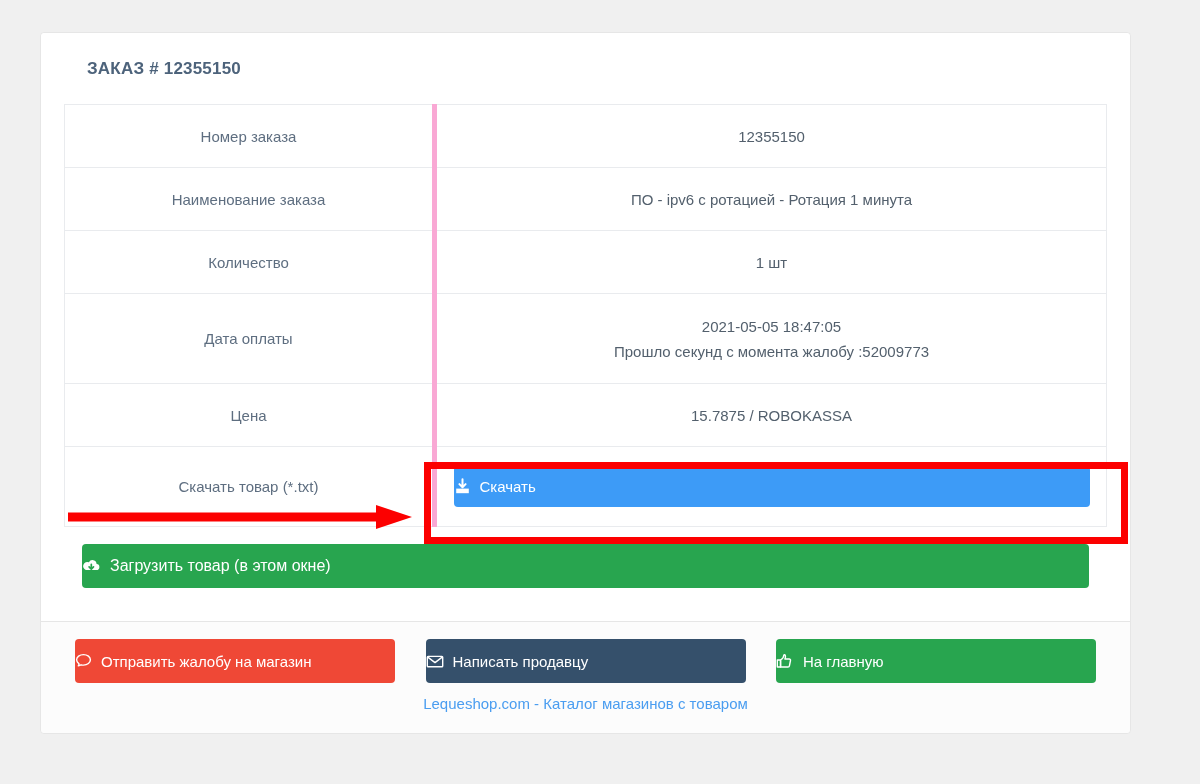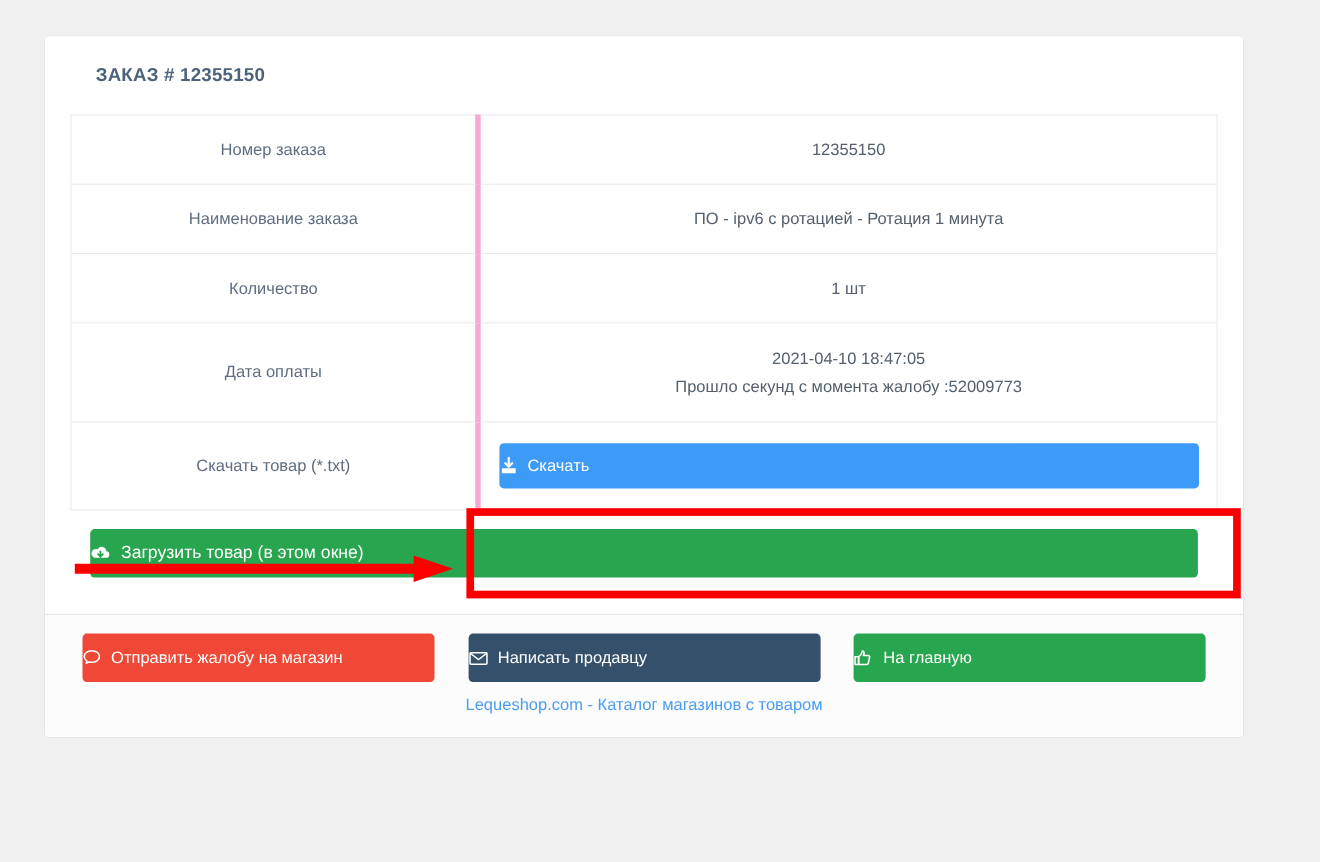--- a/index.html
+++ b/index.html
@@ -198,23 +198,27 @@
             <td class="label-cell">Наименование заказа</td>
             <td class="value-cell">ПО - ipv6 с ротацией - Ротация 1 минута</td>
           </tr>
           <tr class="row-h64">
             <td class="label-cell">Количество</td>
             <td class="value-cell">1 шт</td>
           </tr>
           <tr class="row-h90">
             <td class="label-cell">Дата оплаты</td>
             <td class="value-cell">
-              <div class="value-line">2021-04-10 18:47:05</div>
+              <div class="value-line">2021-05-05 18:47:05</div>
               <div class="value-line">Прошло секунд с момента жалобу :52009773</div>
             </td>
+          </tr>
+          <tr class="row-h64">
+            <td class="label-cell">Цена</td>
+            <td class="value-cell">15.7875 / ROBOKASSA</td>
           </tr>
           <tr class="row-h80">
             <td class="label-cell">Скачать товар (*.txt)</td>
             <td class="value-cell">
               <button class="btn btn-download">
                 <span>
                   <svg width="17" height="17" viewBox="0 0 17 17" aria-hidden="true">
                     <path d="M8.5 1.2 v6.6 M5.4 6.1 L8.5 9.2 L11.6 6.1" fill="none" stroke="#ffffff" stroke-width="2" stroke-linecap="round" stroke-linejoin="round"></path>
                     <path d="M2.2 10.6 h12.6 v4.6 h-12.6 z" fill="#ffffff"></path>
                   </svg>

